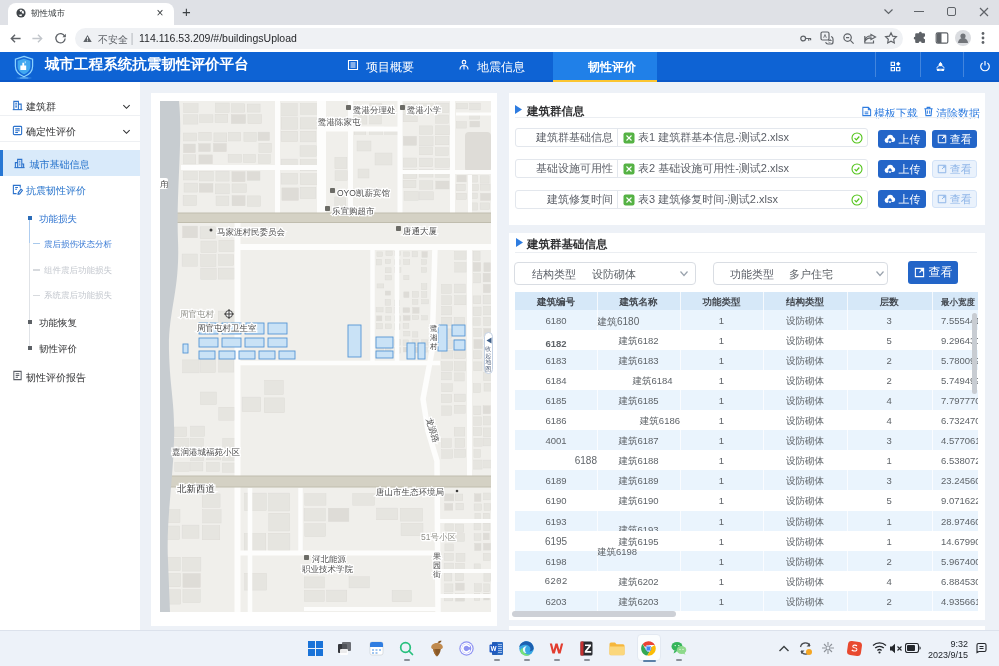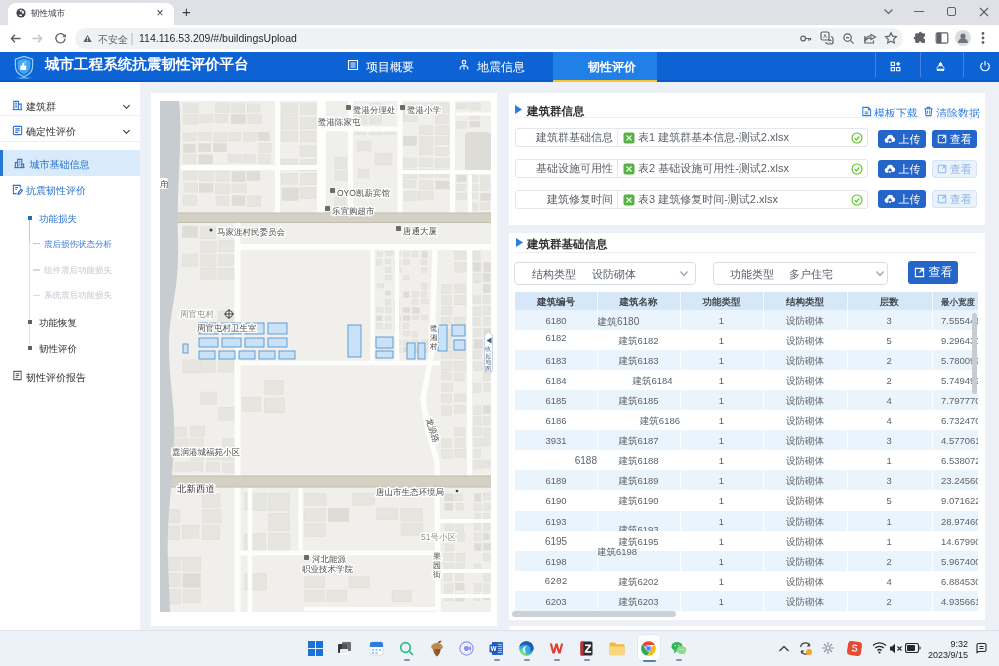--- a/index.html
+++ b/index.html
@@ -765,21 +765,21 @@
 <div style="position:absolute;left:332px;top:4px;width:84.5px;text-align:center;font-size:9.5px;font-weight:bold;color:#41464d;">层数</div>
 <div style="position:absolute;left:426px;top:4.5px;width:60px;text-align:left;font-size:8.5px;font-weight:bold;color:#41464d;">最小宽度</div>
 <div style="position:absolute;left:0;top:17.5px;width:492px;height:20.1px;background:#eaf4fd;"></div>
 <div style="position:absolute;left:0px;top:22.5px;width:82px;text-align:center;font-size:9.5px;color:#5f6469;">6180</div>
 <div style="position:absolute;left:82px;top:22.5px;width:83px;text-align:left;font-size:10px;color:#5f6469;">建筑6180</div>
 <div style="position:absolute;left:165px;top:22.5px;width:83px;text-align:center;font-size:9.5px;color:#5f6469;">1</div>
 <div style="position:absolute;left:248px;top:22.5px;width:84px;text-align:center;font-size:9.5px;color:#5f6469;">设防砌体</div>
 <div style="position:absolute;left:332px;top:22.5px;width:84.5px;text-align:center;font-size:9.5px;color:#5f6469;">3</div>
 <div style="position:absolute;left:426px;top:22.5px;width:80px;text-align:left;font-size:9.5px;color:#5f6469;">7.5554417</div>
 <div style="position:absolute;left:0;top:37.6px;width:492px;height:20.1px;background:#ffffff;"></div>
-<div style="position:absolute;left:0px;top:40px;width:82px;text-align:center;font-size:9.5px;color:#5f6469;">6182</div>
+<div style="position:absolute;left:0px;top:46px;width:82px;text-align:center;font-size:9.5px;color:#5f6469;font-weight:bold;">6182</div>
 <div style="position:absolute;left:82px;top:42.6px;width:83px;text-align:center;font-size:9.5px;color:#5f6469;">建筑6182</div>
 <div style="position:absolute;left:165px;top:42.6px;width:83px;text-align:center;font-size:9.5px;color:#5f6469;">1</div>
 <div style="position:absolute;left:248px;top:42.6px;width:84px;text-align:center;font-size:9.5px;color:#5f6469;">设防砌体</div>
 <div style="position:absolute;left:332px;top:42.6px;width:84.5px;text-align:center;font-size:9.5px;color:#5f6469;">5</div>
 <div style="position:absolute;left:426px;top:42.6px;width:80px;text-align:left;font-size:9.5px;color:#5f6469;">9.2964305</div>
 <div style="position:absolute;left:0;top:57.7px;width:492px;height:20.1px;background:#eaf4fd;"></div>
 <div style="position:absolute;left:0px;top:62.7px;width:82px;text-align:center;font-size:9.5px;color:#5f6469;">6183</div>
 <div style="position:absolute;left:82px;top:62.7px;width:83px;text-align:center;font-size:9.5px;color:#5f6469;">建筑6183</div>
 <div style="position:absolute;left:165px;top:62.7px;width:83px;text-align:center;font-size:9.5px;color:#5f6469;">1</div>
 <div style="position:absolute;left:248px;top:62.7px;width:84px;text-align:center;font-size:9.5px;color:#5f6469;">设防砌体</div>
@@ -800,21 +800,21 @@
 <div style="position:absolute;left:332px;top:102.9px;width:84.5px;text-align:center;font-size:9.5px;color:#5f6469;">4</div>
 <div style="position:absolute;left:426px;top:102.9px;width:80px;text-align:left;font-size:9.5px;color:#5f6469;">7.7977704</div>
 <div style="position:absolute;left:0;top:118.0px;width:492px;height:20.1px;background:#ffffff;"></div>
 <div style="position:absolute;left:0px;top:123.0px;width:82px;text-align:center;font-size:9.5px;color:#5f6469;">6186</div>
 <div style="position:absolute;left:82px;top:123.0px;width:83px;text-align:right;font-size:9.5px;color:#5f6469;">建筑6186</div>
 <div style="position:absolute;left:165px;top:123.0px;width:83px;text-align:center;font-size:9.5px;color:#5f6469;">1</div>
 <div style="position:absolute;left:248px;top:123.0px;width:84px;text-align:center;font-size:9.5px;color:#5f6469;">设防砌体</div>
 <div style="position:absolute;left:332px;top:123.0px;width:84.5px;text-align:center;font-size:9.5px;color:#5f6469;">4</div>
 <div style="position:absolute;left:426px;top:123.0px;width:80px;text-align:left;font-size:9.5px;color:#5f6469;">6.7324702</div>
 <div style="position:absolute;left:0;top:138.1px;width:492px;height:20.1px;background:#eaf4fd;"></div>
-<div style="position:absolute;left:0px;top:143.1px;width:82px;text-align:center;font-size:9.5px;color:#5f6469;">3931</div>
+<div style="position:absolute;left:0px;top:143.1px;width:82px;text-align:center;font-size:9.5px;color:#5f6469;">4001</div>
 <div style="position:absolute;left:82px;top:143.1px;width:83px;text-align:center;font-size:9.5px;color:#5f6469;">建筑6187</div>
 <div style="position:absolute;left:165px;top:143.1px;width:83px;text-align:center;font-size:9.5px;color:#5f6469;">1</div>
 <div style="position:absolute;left:248px;top:143.1px;width:84px;text-align:center;font-size:9.5px;color:#5f6469;">设防砌体</div>
 <div style="position:absolute;left:332px;top:143.1px;width:84.5px;text-align:center;font-size:9.5px;color:#5f6469;">3</div>
 <div style="position:absolute;left:426px;top:143.1px;width:80px;text-align:left;font-size:9.5px;color:#5f6469;">4.5770612</div>
 <div style="position:absolute;left:0;top:158.2px;width:492px;height:20.1px;background:#ffffff;"></div>
 <div style="position:absolute;left:0px;top:163.2px;width:82px;text-align:right;font-size:10px;color:#5f6469;">6188</div>
 <div style="position:absolute;left:82px;top:163.2px;width:83px;text-align:center;font-size:9.5px;color:#5f6469;">建筑6188</div>
 <div style="position:absolute;left:165px;top:163.2px;width:83px;text-align:center;font-size:9.5px;color:#5f6469;">1</div>
 <div style="position:absolute;left:248px;top:163.2px;width:84px;text-align:center;font-size:9.5px;color:#5f6469;">设防砌体</div>

